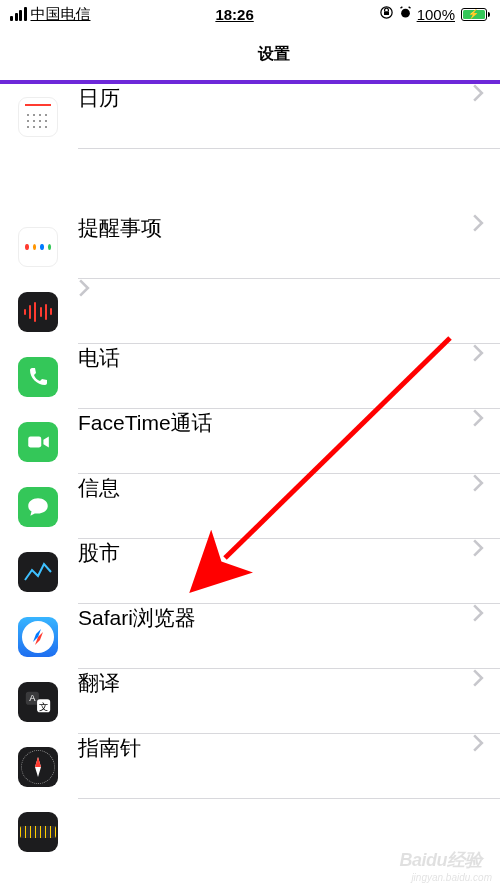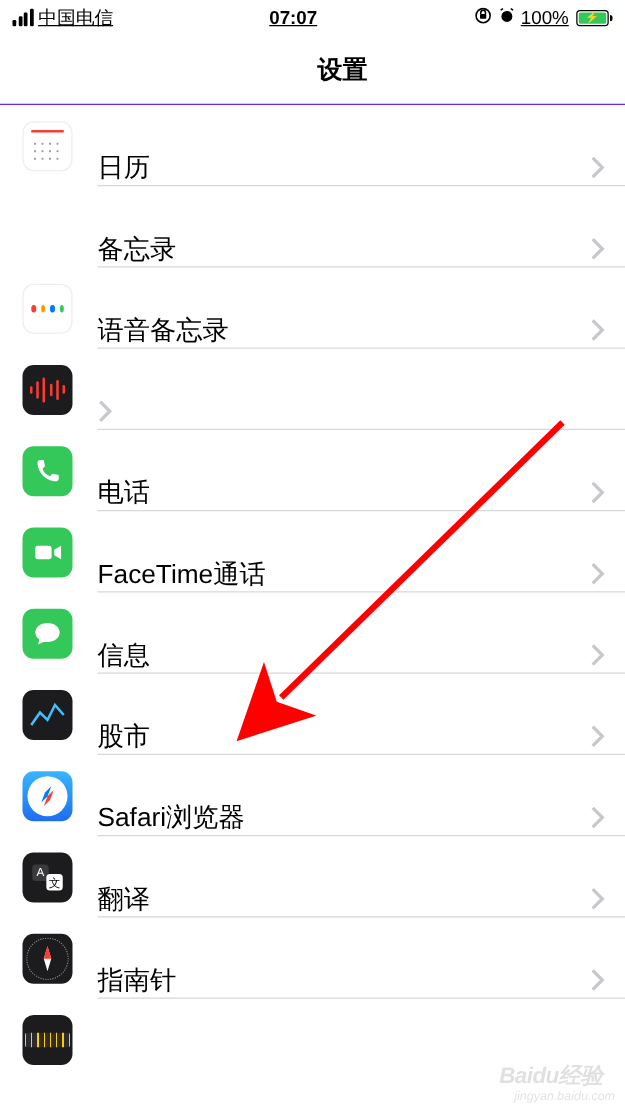--- a/index.html
+++ b/index.html
@@ -9,25 +9,25 @@
   .status-right { display: flex; align-items: center; gap: 4px; }
   .signal-bars { display: inline-flex; align-items: flex-end; gap: 1.5px; }
   .signal-bars span { width: 3px; background: #000; border-radius: 1px; }
   .signal-bars span:nth-child(1){height:5px;} .signal-bars span:nth-child(2){height:8px;}
   .signal-bars span:nth-child(3){height:11px;} .signal-bars span:nth-child(4){height:14px;}
   .battery { display:inline-flex; align-items:center; }
   .battery-body { width: 26px; height: 13px; border: 1.3px solid #000; border-radius: 3px; position: relative; margin-left:2px;}
   .battery-fill { position:absolute; left:1px; top:1px; bottom:1px; right:1px; background:#34c759; border-radius:1.5px;}
   .battery-cap { width:2px; height:5px; background:#000; border-radius:0 2px 2px 0; margin-left:1px;}
   .bolt { position:absolute; left:50%; top:50%; transform:translate(-50%,-50%); color:#fff; font-size:9px; line-height:1;}
-  .nav-title { height: 56px; display: flex; align-items: center; justify-content: center; font-size: 20px; font-weight: 600; border-bottom: 1px solid #6d28d9; padding-left: 48px; }
+  .nav-title { height: 56px; display: flex; align-items: center; justify-content: center; font-size: 16px; font-weight: 600; border-bottom: 4px solid #6d28d9; padding-left: 48px; }
   .list { }
   .row { display: flex; align-items: center; height: 65px; padding-left: 18px; cursor: pointer; }
   .row .icon-wrap { width: 40px; height: 40px; border-radius: 9px; flex-shrink: 0; display:flex; align-items:center; justify-content:center; overflow:hidden; }
-  .row .label-cell { flex: 1; height: 100%; margin-left: 20px; display: flex; align-items: flex-end; border-bottom: 1px solid #d8d8dc; padding-right: 16px; }
+  .row .label-cell { flex: 1; height: 100%; margin-left: 20px; display: flex; align-items: flex-start; border-bottom: 1px solid #d8d8dc; padding-right: 16px; }
   .row .label { flex: 1; font-size: 21px; color: #000; }
   .chevron { color: #c7c7cc; }
   
   .ic-calendar { background:#fff; border:1px solid #eee; position:relative; }
   .ic-calendar::before { content:""; position:absolute; top:6px; left:6px; right:6px; height:2px; background:#ff3b30;}
   .ic-calendar .dots { position:absolute; bottom:5px; left:6px; right:6px; top:14px; background-image:radial-gradient(#999 1px, transparent 1px); background-size:6px 6px; }
   .ic-notes { background:#fff; display:flex; flex-direction:column; }
   .ic-notes .top { height:12px; background:#ffcc00;}
   .ic-notes .line { height:1px; background:#e5e5ea; margin:5px 4px 0;}
   .ic-reminders { background:#fff; border:1px solid #eee; padding:6px; display:grid; grid-template-columns:1fr 1fr; gap:4px;}
@@ -57,21 +57,21 @@
 <div class="status-bar">
   <div class="status-left">
     <span class="signal-bars">
         <span></span>
         <span></span>
         <span></span>
         <span></span>
       </span>
     <span>中国电信</span>
   </div>
-  <div style="font-weight:600;">07:07</div>
+  <div style="font-weight:600;">18:26</div>
   <div class="status-right">
     <span>
       <svg width="15" height="15" viewBox="0 0 24 24" fill="none" stroke="#000" stroke-width="2">
           <circle cx="12" cy="12" r="9"></circle>
           <path d="M9 10V8a3 3 0 016 0v2" fill="none"></path>
           <rect x="8" y="10" width="8" height="6" rx="1" fill="#000" stroke="none"></rect>
         </svg>
     </span>
     <span>
       <svg width="15" height="15" viewBox="0 0 24 24" fill="#000">
@@ -107,37 +107,31 @@
           </svg></span>
       </div>
   </div>
 
   <div class="row">
     <div class="icon-wrap ic-notes">
         <div class="top"></div>
         <div class="line"></div>
         <div class="line"></div>
       </div>
-    <div class="label-cell">
-        <span class="label">备忘录</span>
-      <span class="chevron"><svg width="12" height="18" viewBox="0 0 8 14" fill="none" stroke="currentColor" stroke-width="2">
-            <path d="M1 1l6 6-6 6"></path>
-          </svg></span>
-      </div>
   </div>
 
   <div class="row">
     <div class="icon-wrap ic-reminders">
       <span style="background:#ff3b30"></span>
         <span style="background:#ff9500"></span>
         <span style="background:#007aff"></span>
         <span style="background:#34c759"></span>
     </div>
     <div class="label-cell">
-        <span class="label">语音备忘录</span>
+        <span class="label">提醒事项</span>
       <span class="chevron"><svg width="12" height="18" viewBox="0 0 8 14" fill="none" stroke="currentColor" stroke-width="2">
             <path d="M1 1l6 6-6 6"></path>
           </svg></span>
       </div>
   </div>
 
   <div class="row">
     <div class="icon-wrap ic-voice">
       <div class="wave">
           <span style="height:6px"></span>

